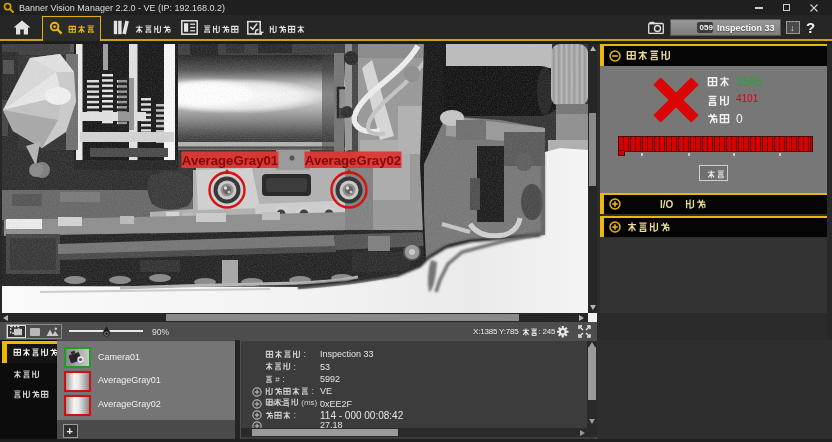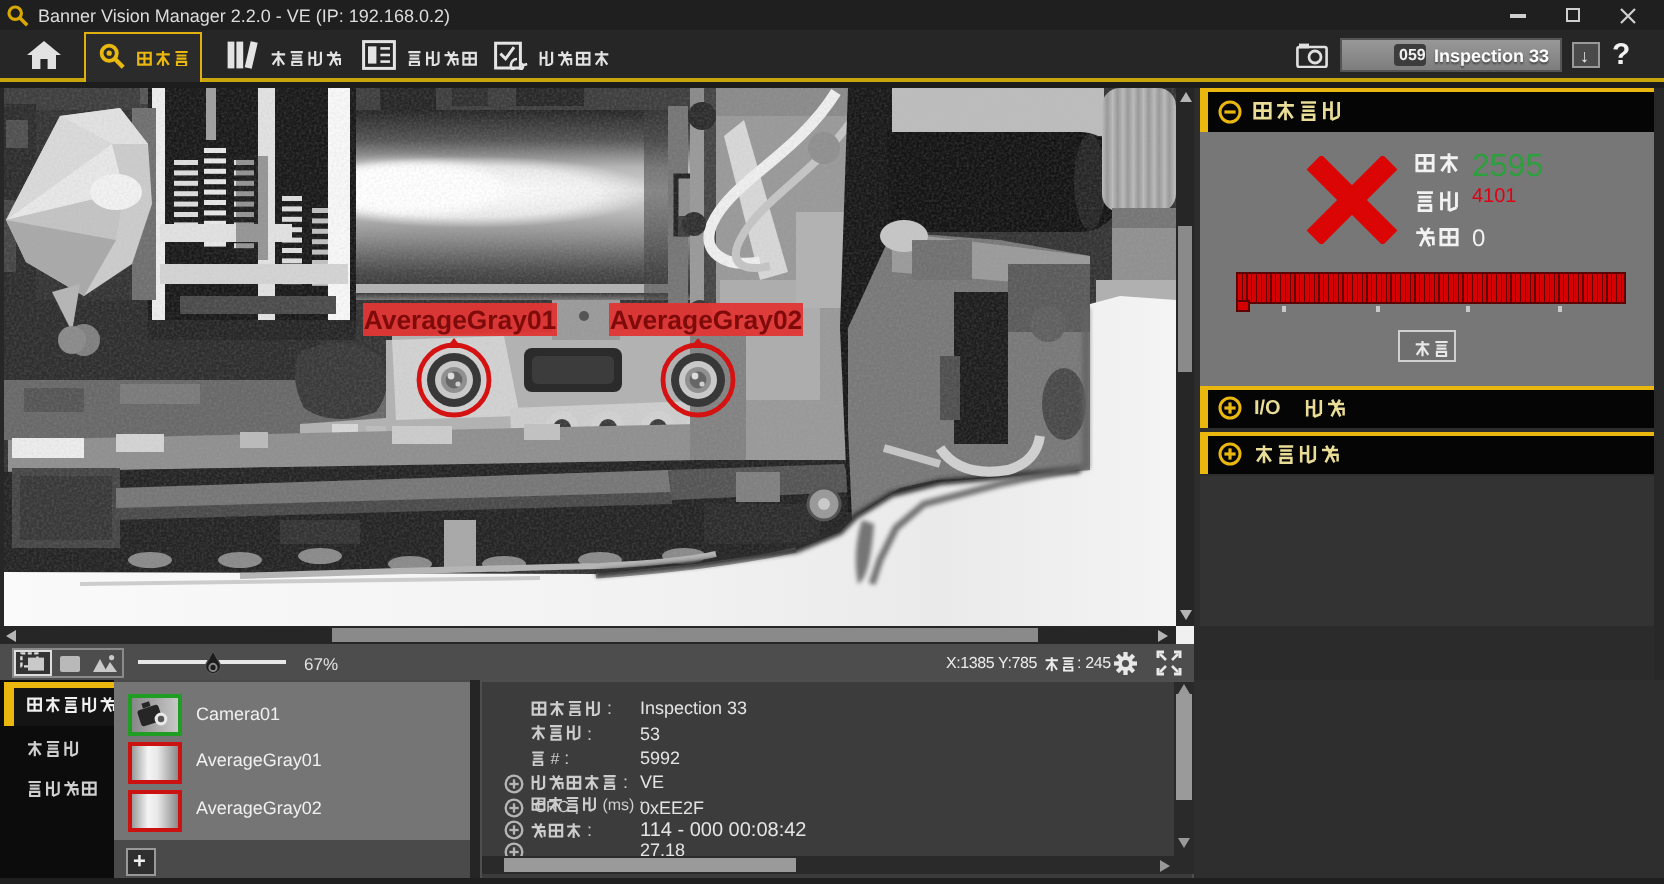--- a/index.html
+++ b/index.html
@@ -381,21 +381,21 @@
 <svg class="ab" style="left:46px;top:326px" width="13" height="11" viewBox="0 0 13 11">
 <path d="M0.5,10 L4,3.5 L7.5,10 Z" fill="#c9c9c9"></path>
       <path d="M6,10 L9,5 L12.5,10 Z" fill="#c9c9c9"></path>
 <circle cx="9.8" cy="2.8" r="1.3" fill="#c9c9c9"></circle>
     </svg>
 <div class="ab" style="left:69px;top:329.5px;width:74px;height:2px;background:#e8e8e8"></div>
 <svg class="ab" style="left:101px;top:325px" width="11" height="13" viewBox="0 0 11 13">
 <path d="M5.5,0.5 L9,7 A3.7,3.7 0 1,1 2,7 Z" fill="#1c1c1c" stroke="#555" stroke-width="0.6"></path>
 <circle cx="5.5" cy="8.7" r="1.8" fill="none" stroke="#888" stroke-width="1"></circle>
     </svg>
-<div class="txt" style="left:152px;top:327px;font-size:8.5px;color:#e2e2e2">67%</div>
+<div class="txt" style="left:152px;top:327px;font-size:8.5px;color:#e2e2e2">90%</div>
 <div class="row" style="left:473px;top:327px;font-size:8px;letter-spacing:-0.2px;color:#ececec;gap:1px">
       <span>X:1385 Y:785&nbsp;</span>
       <svg width="16" height="8" viewBox="0 0 16.5 8" style="color:#ececec;vertical-align:0px">
         <use href="#g1" x="0.0" y="0" width="8" height="8"></use>
         <use href="#g2" x="8.5" y="0" width="8" height="8"></use>
       </svg>
       <span>: 245</span>
     </div>
 <svg class="ab" style="left:557px;top:326px" width="11.5" height="11.5" viewBox="0 0 13 13">
 <g fill="#e8e8e8">
@@ -435,21 +435,21 @@
         <line x1="4" y1="3" x2="42" y2="41"></line>
         <line x1="42" y1="3" x2="4" y2="41"></line>
       </g>
     </svg>
 <div class="ab" style="left:707px;top:76px">
       <svg width="23" height="11" viewBox="0 0 23.0 11" style="color:#f2f2f2;vertical-align:0px">
         <use href="#g0" x="0.0" y="0" width="11" height="11"></use>
         <use href="#g1" x="12.0" y="0" width="11" height="11"></use>
       </svg>
     </div>
-<div class="txt" style="left:736px;top:74.5px;font-size:16px;color:#2ca03c">2595</div>
+<div class="txt" style="left:736px;top:74.5px;font-size:12px;color:#2ca03c">2595</div>
 <div class="ab" style="left:707px;top:94.5px">
       <svg width="23" height="11" viewBox="0 0 23.0 11" style="color:#f2f2f2;vertical-align:0px">
         <use href="#g2" x="0.0" y="0" width="11" height="11"></use>
         <use href="#g3" x="12.0" y="0" width="11" height="11"></use>
       </svg>
     </div>
 <div class="txt" style="left:736px;top:93px;font-size:10px;color:#e00016">4101</div>
 <div class="ab" style="left:707px;top:113px">
       <svg width="23" height="11" viewBox="0 0 23.0 11" style="color:#f2f2f2;vertical-align:0px">
         <use href="#g4" x="0.0" y="0" width="11" height="11"></use>
@@ -471,21 +471,21 @@
         <use href="#g2" x="9.5" y="0" width="8.5" height="8.5"></use>
       </svg>
     </div>
 <div class="ab" style="left:600px;top:193px;width:227px;height:21px;background:#050505;border-top:2px solid #e9b70e"></div>
 <div class="ab" style="left:600px;top:193px;width:4px;height:21px;background:#e9b70e"></div>
 <svg class="ab" style="left:609px;top:198.0px" width="12" height="12" viewBox="0 0 12 12">
       <circle cx="6" cy="6" r="5" fill="none" stroke="#e9b70e" stroke-width="1.5"></circle>
       <line x1="3.2" y1="6" x2="8.8" y2="6" stroke="#e9b70e" stroke-width="1.6"></line>
       <line x1="6" y1="3.2" x2="6" y2="8.8" stroke="#e9b70e" stroke-width="1.6"></line>
     </svg>
-<div class="row" style="left:627px;top:198.5px;gap:12px">
+<div class="row" style="left:660px;top:198.5px;gap:12px">
       <span style="font-size:10px;font-weight:bold;color:#e8dc96">I/O</span>
       <svg width="21" height="10" viewBox="0 0 21.0 10" style="color:#e8dc96;vertical-align:0px">
         <use href="#g3" x="0.0" y="0" width="10" height="10"></use>
         <use href="#g4" x="11.0" y="0" width="10" height="10"></use>
       </svg>
     </div>
 <div class="ab" style="left:600px;top:216px;width:227px;height:21px;background:#050505;border-top:2px solid #e9b70e"></div>
 <div class="ab" style="left:600px;top:216px;width:4px;height:21px;background:#e9b70e"></div>
 <svg class="ab" style="left:609px;top:221.0px" width="12" height="12" viewBox="0 0 12 12">
       <circle cx="6" cy="6" r="5" fill="none" stroke="#e9b70e" stroke-width="1.5"></circle>

